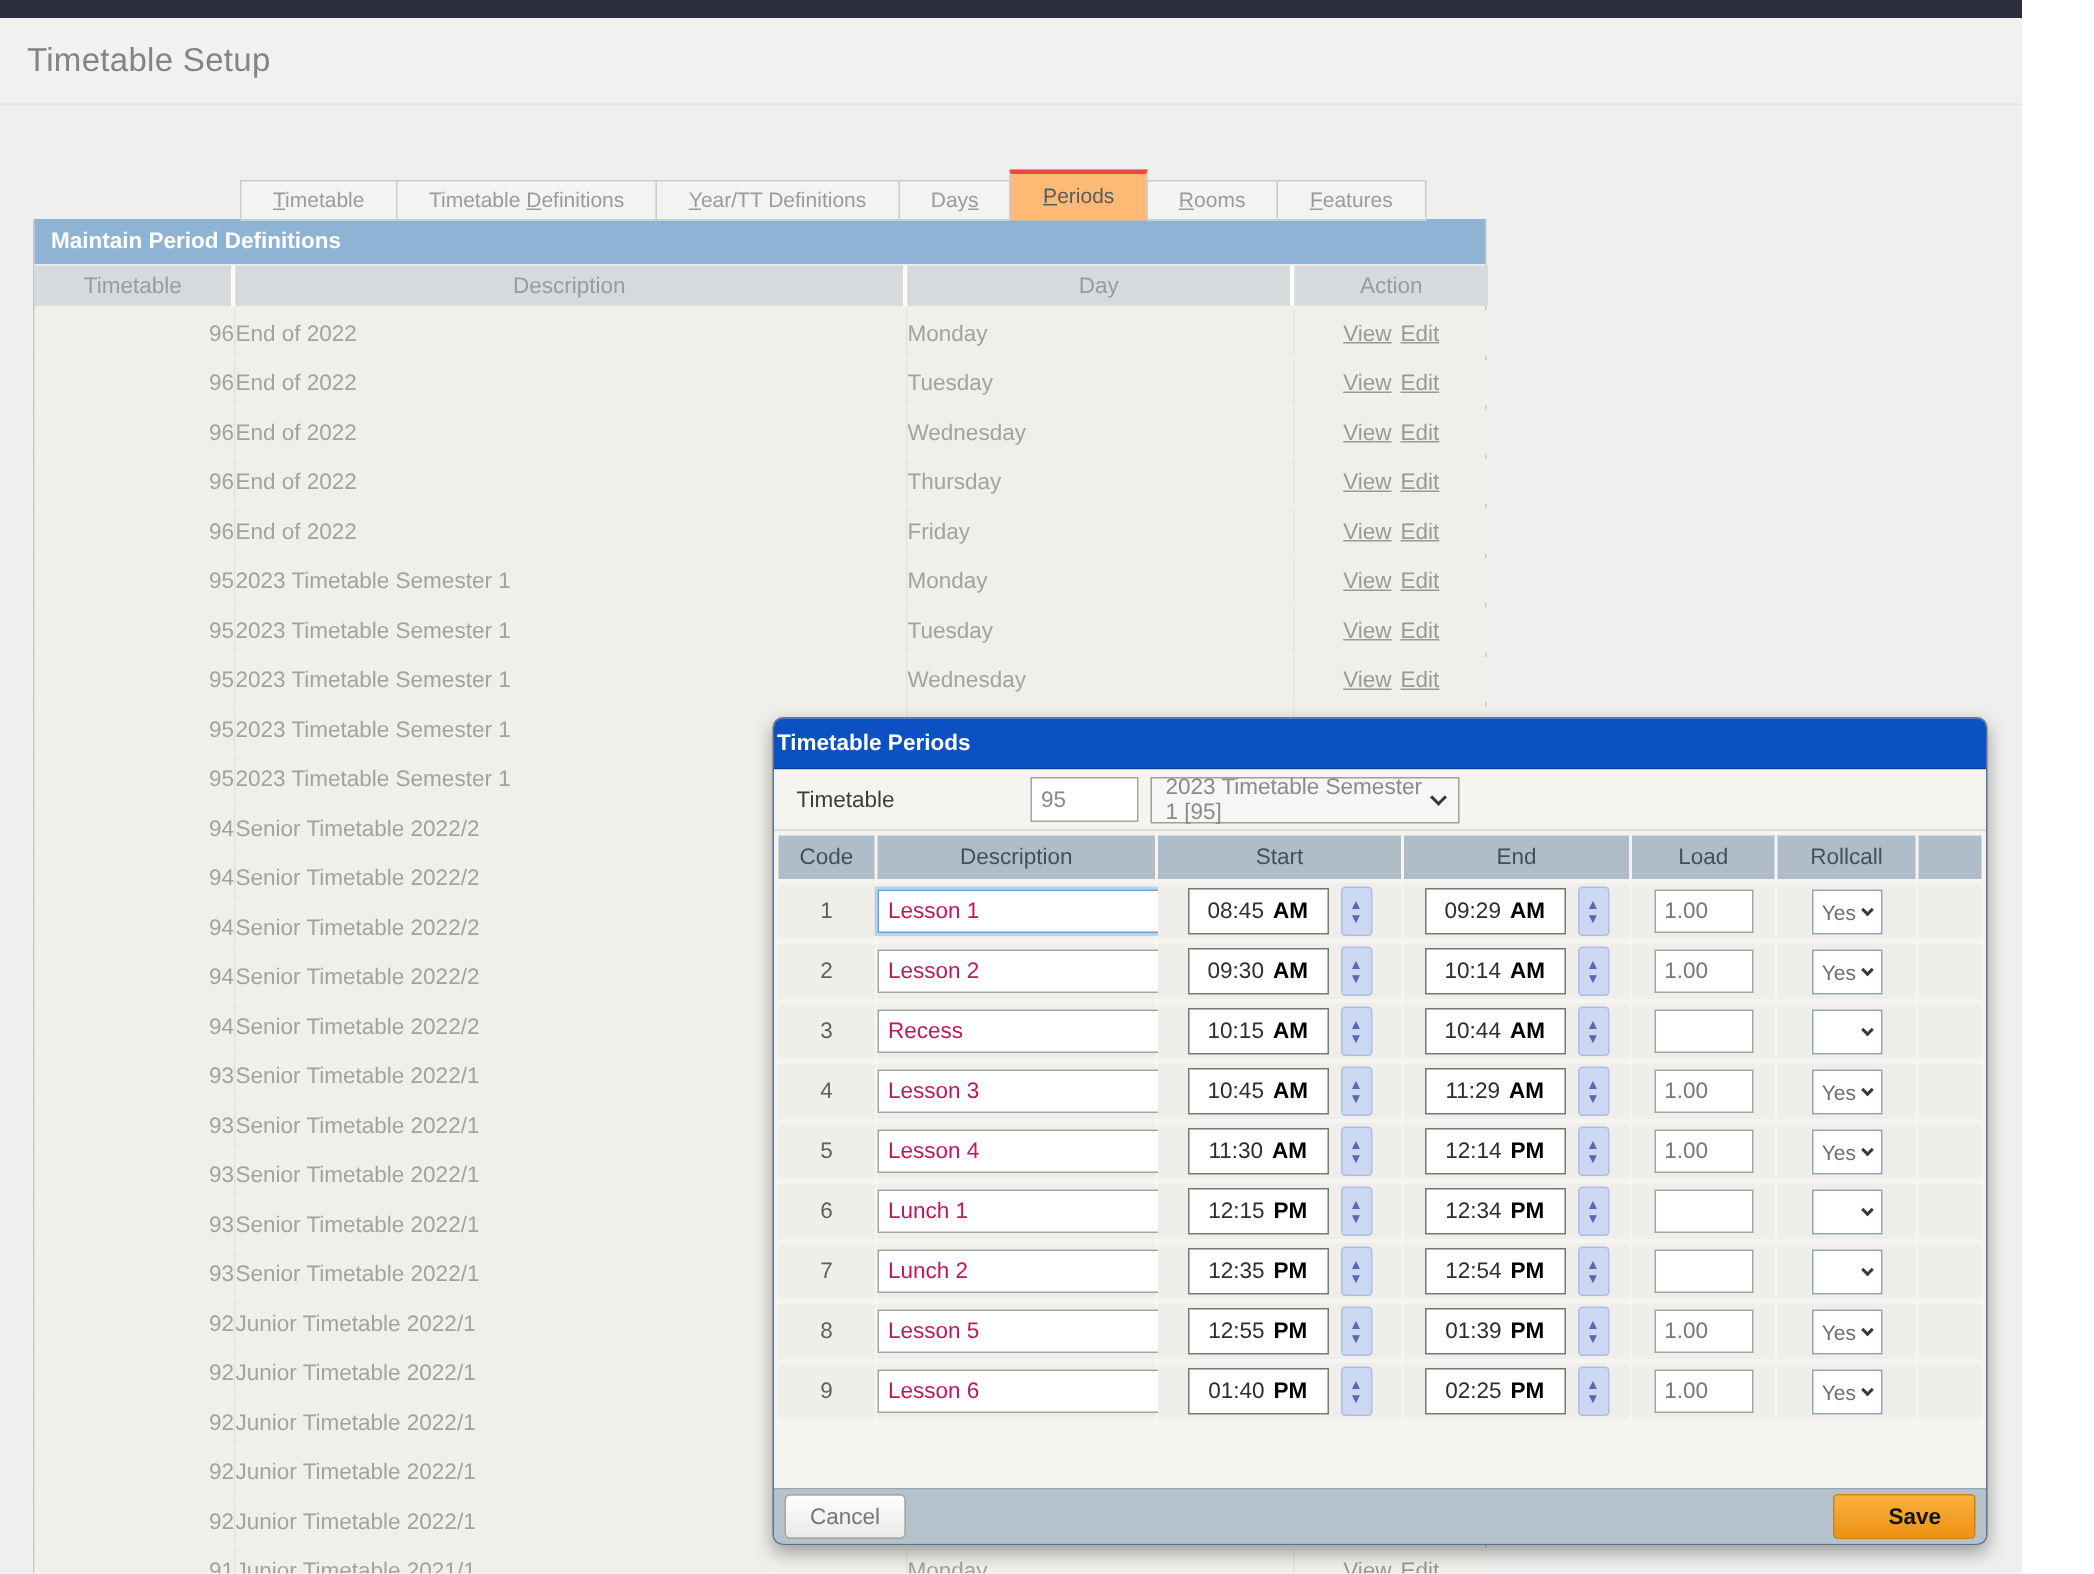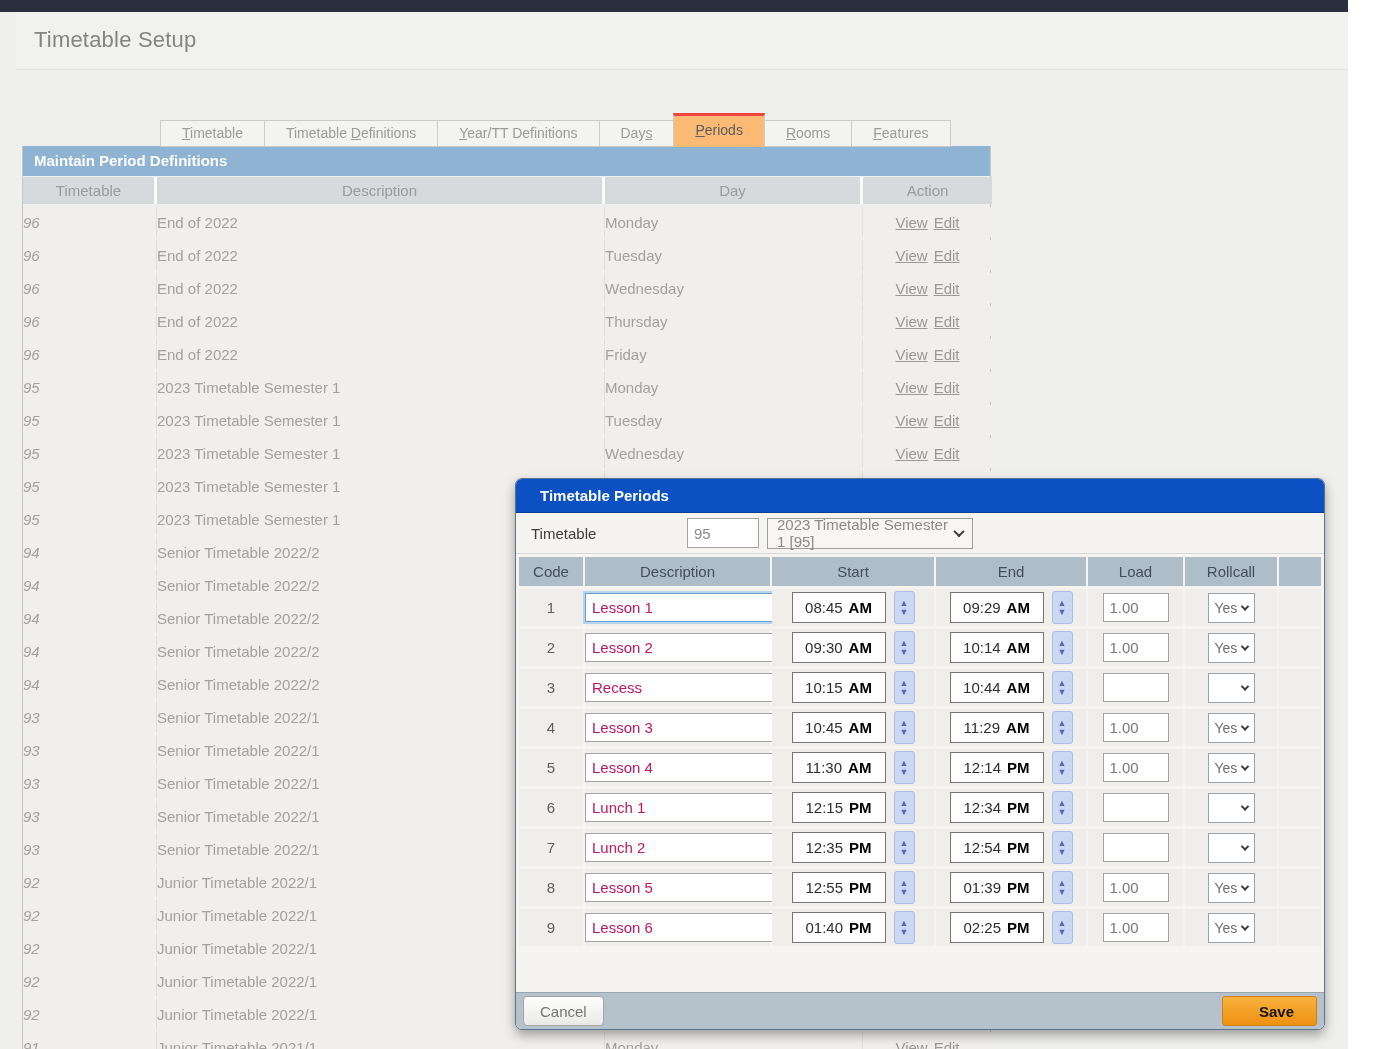--- a/index.html
+++ b/index.html
@@ -3,50 +3,50 @@
 <meta charset="utf-8">
 <style>
   * { box-sizing: border-box; }
   html,body { margin:0; padding:0; background:#ffffff; font-family:"Liberation Sans",sans-serif; }
   .app { position:relative; width:1348px; height:1049px; background:#efefed; overflow:hidden; }
 
   
   .topbar { position:absolute; left:0; top:0; width:100%; height:12px; background:#2a2e3d; }
 
   
-  .pagehead { position:absolute; left:16px; top:12px; width:100%; height:58px; background:#f1f1ef; border-bottom:1px solid #e4e4e2; }
+  .pagehead { position:absolute; left:0; top:12px; width:100%; height:58px; background:#f1f1ef; border-bottom:1px solid #e4e4e2; }
   .pagehead h1 { margin:0; padding:15px 0 0 18px; font-size:22px; font-weight:400; color:#848484; letter-spacing:.2px; }
 
   
   .tabs { position:absolute; left:160px; top:113px; display:flex; align-items:flex-end; height:34px; z-index:2; }
   .tab { height:27px; line-height:25px; padding:0 21px; background:#f3f3f1; border:1px solid #cbcbc9; margin-left:-1px;
          color:#9b9b9b; font-size:14px; white-space:nowrap; cursor:default; }
   .tab:first-child { margin-left:0; }
   .tab .u { text-decoration:underline; }
   .tab.active { height:34px; line-height:29px; background:#fdba74; border-top:3px solid #ef4444; border-bottom:none; color:#575c60; position:relative; z-index:5; }
 
   
   .maintable { position:absolute; left:22px; top:146px; width:969px; border-left:1px solid #c6c6c4; border-right:1px solid #c6c6c4; z-index:1; }
   .mt-title { height:30px; line-height:30px; background:#8fb4d3; color:#fdfdfd; font-weight:bold; font-size:15px; padding-left:11px; }
   table.mt { width:100%; border-collapse:separate; border-spacing:0 3px; table-layout:fixed; margin-top:-2px; }
   table.mt th { background:#d7dadc; color:#979c9f; font-weight:400; font-size:15px; height:27px; border-right:3px solid #fbfbfa; }
   table.mt th:last-child { border-right:none; }
   table.mt td { background:#f1efec; color:#a3a29e; font-size:15px; height:30px; border-right:1px solid #e3e0da; padding:0; overflow:hidden; white-space:nowrap; }
   table.mt td:last-child { border-right:none; }
-  td.cen { text-align:left;font-style:italic; }
+  td.cen { text-align:right; }
   td.pad { padding-left:12px; }
   td.pad8 { padding-left:8px; }
   td.act { text-align:center; }
   td.act a { color:#9a9995; text-decoration:underline; margin:0 3px; cursor:pointer; }
 
   
   .dialog { position:absolute; left:515px; top:478px; width:810px; height:552px; background:#f5f4f1;
             border:1px solid #5c738c; border-radius:7px; box-shadow:0 5px 12px rgba(0,0,0,.35); z-index:10; }
   .dlg-title { height:34px; line-height:34px; background:#0b51c4; border-radius:6px 6px 0 0; border-bottom:1px solid #093e90;
-               color:#ffffff; font-weight:bold; font-size:15px; padding-left:24px; }
+               color:#ffffff; font-weight:bold; font-size:15px; padding-left:2px; }
   .frow { height:41px; display:flex; align-items:center; border-bottom:1px solid #d8d6d1; padding-left:15px; }
   .flabel { width:156px; font-size:15px; color:#3d3d3d; }
   .input { background:#ffffff; border:1px solid #a3a3a1; font-size:15px; color:#8a8a88; display:flex; align-items:center; padding-left:6px; }
   .sel { background:#f7f6f4; border:1px solid #9e9e9c; display:flex; align-items:center; justify-content:space-between; padding:0 9px; font-size:15px; color:#8a8a88; }
   .chev { width:8px; height:8px; border-right:2px solid #3a3a3a; border-bottom:2px solid #3a3a3a; transform:rotate(45deg) translate(-1px,-1px); flex:none; }
   #tt-code { width:72px; height:30px; }
   #tt-select { width:206px; height:31px; margin-left:8px; }
   #day-code { width:38px; height:30px; }
   #day-select { width:106px; height:31px; margin-left:8px; }
 

